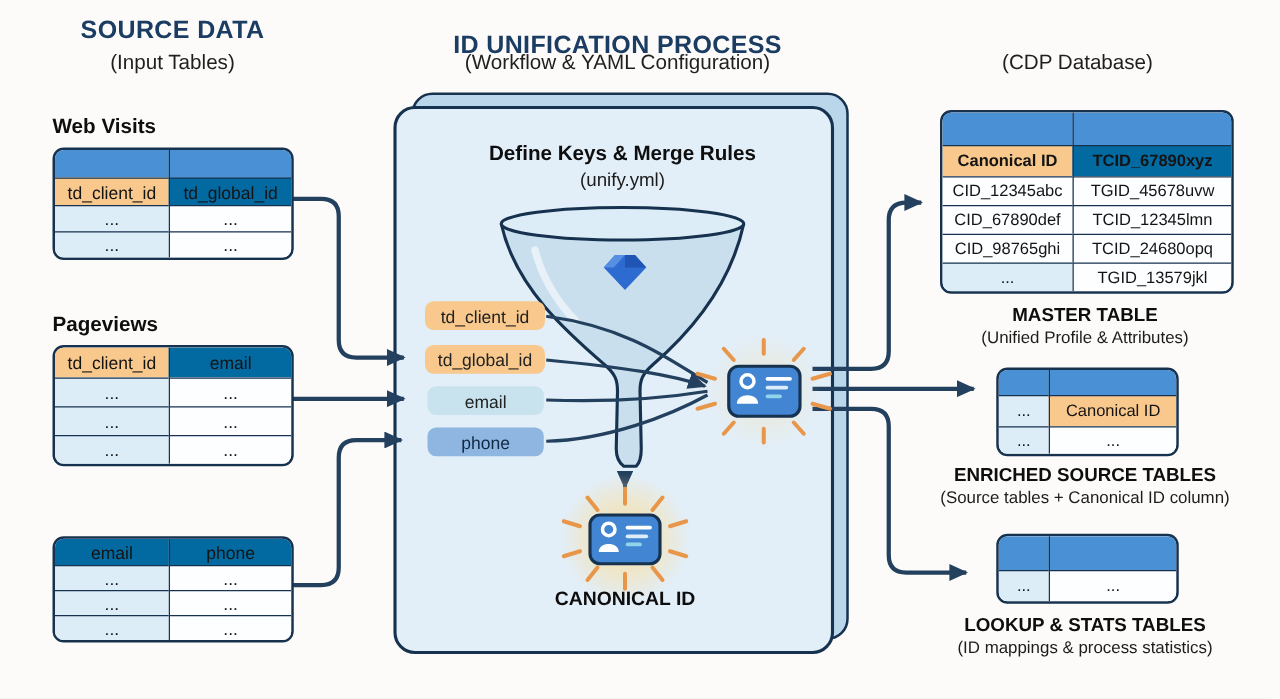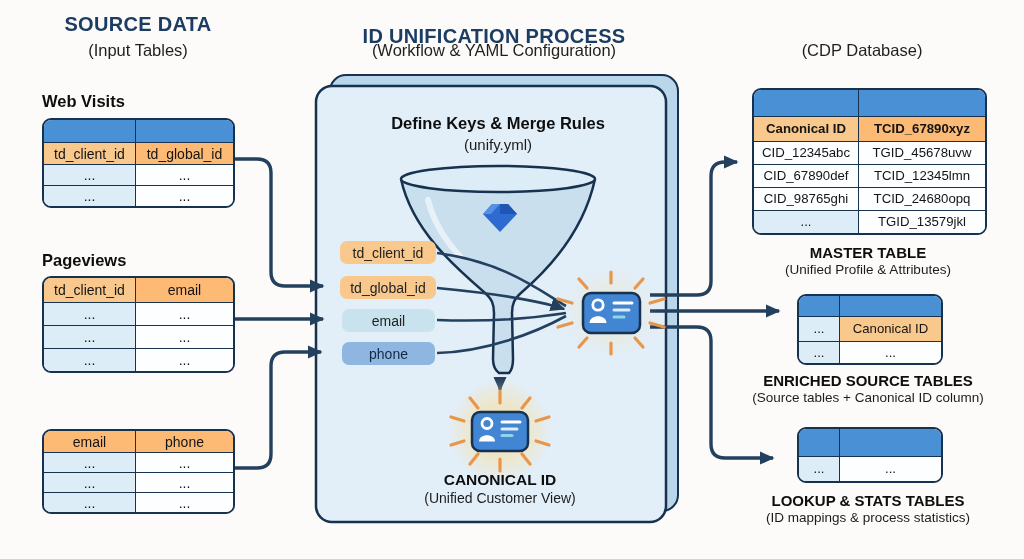--- a/index.html
+++ b/index.html
@@ -22,21 +22,21 @@
   .cap-sub{font-size:13.5px;color:#1c1c1c;text-align:center;}
 
   
   .tbl{position:absolute;z-index:2;border:2px solid #16324f;border-radius:9px;overflow:hidden;background:#fdfeff;display:flex;flex-direction:column;}
   .row{display:grid;flex:0 0 auto;}
   .c{display:flex;align-items:center;justify-content:center;border-top:1.5px solid #16324f;font-size:14px;background:#fdfeff;line-height:1;}
   .row:first-child .c{border-top:none;}
   .c + .c{border-left:1.5px solid #16324f;}
   .c.blue{background:#4a90d4;}
   .c.orange{background:#f8c88c;}
-  .c.lblue{background:#fdba74;}
+  .c.lblue{background:#0369a1;}
   .c.tint{background:#ddedf7;}
   .c.b{font-weight:bold;}
 
   .cols-left{grid-template-columns:91px 1fr;}
   .cols-master{grid-template-columns:104px 1fr;}
   .cols-small{grid-template-columns:40px 1fr;}
   .fs13{font-size:13.2px;}
 
   
   .pill{position:absolute;z-index:3;display:flex;align-items:center;justify-content:center;
@@ -217,21 +217,20 @@
 
   <div class="ovl panel-title" style="left:333px;top:114px;width:330px;">Define Keys &amp; Merge Rules</div>
   <div class="ovl panel-sub" style="left:333px;top:136px;width:330px;">(unify.yml)</div>
 
   <div class="pill orange" style="left:340px;top:241px;width:96px;">td_client_id</div>
   <div class="pill orange" style="left:340px;top:276px;width:96px;">td_global_id</div>
   <div class="pill lblue" style="left:342px;top:309px;width:93px;">email</div>
   <div class="pill blue" style="left:342px;top:342px;width:93px;">phone</div>
 
   <div class="ovl cap" style="left:350px;top:471px;width:300px;font-size:15.5px;">CANONICAL ID</div>
-  <div class="ovl cap-sub" style="left:350px;top:490px;width:300px;font-size:14px;">(Unified Customer View)</div>
 
   <div class="tbl" style="left:752px;top:88px;width:231px;">
     <div class="row cols-master" style="height:26px;">
       <div class="c blue"></div>
         <div class="c blue"></div>
     </div>
     <div class="row cols-master" style="height:25px;">
       <div class="c orange b fs13">Canonical ID</div>
       <div class="c lblue b fs13">TCID_67890xyz</div>
     </div>

